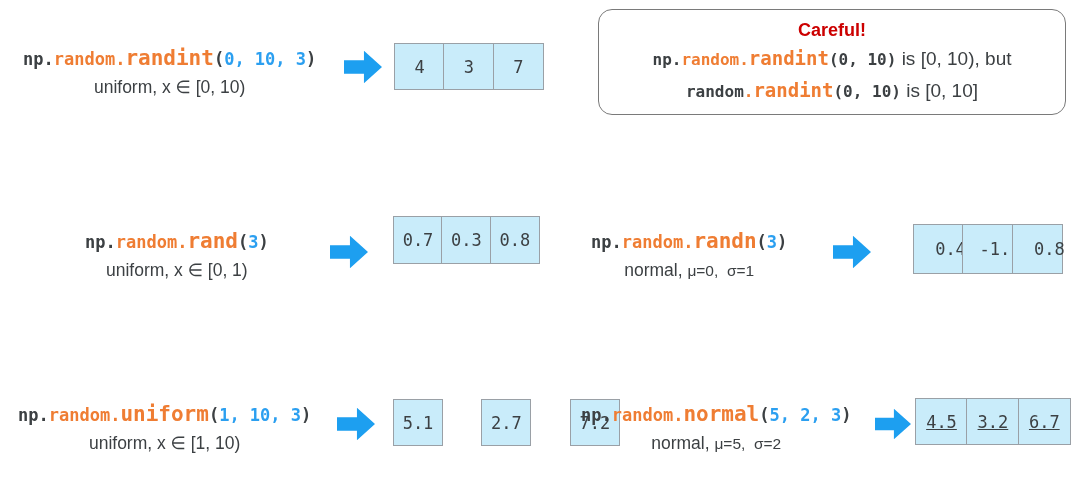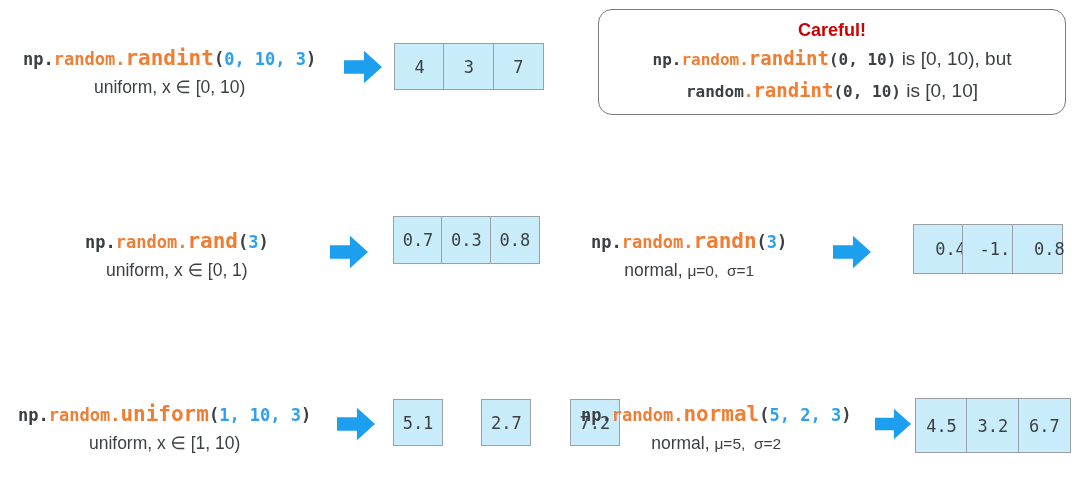--- a/index.html
+++ b/index.html
@@ -58,21 +58,21 @@
   .b2 .cell{width:51px;height:50px;padding-left:24px;}
 
   .b3 .codecol{left:18px;top:402px;}
   .b3 .arrow{left:337px;top:406px;width:38px;height:36px;}
   .b3 .cells{left:393px;top:399px;gap:40px;}
   .b3 .cell{width:50px;height:47px;}
 
   .b4 .codecol{left:581px;top:402px;}
   .b4 .arrow{left:875px;top:406px;width:36px;height:36px;}
   .b4 .cells{left:915px;top:398px;}
-  .b4 .cell{width:53px;height:55px;}
+  .b4 .cell{width:53px;height:47px;text-decoration:underline;}
 </style>
 </head>
 <body>
 
 <div class="canvas">
 
   <div class="b0">
     <div class="codecol">
       <div class="codeline">
         <span class="mono">np.</span><span class="mono orange">random.</span><span class="mono orange func">randint</span><span class="mono">(</span><span class="mono blue">0, 10, 3</span><span class="mono">)</span>

